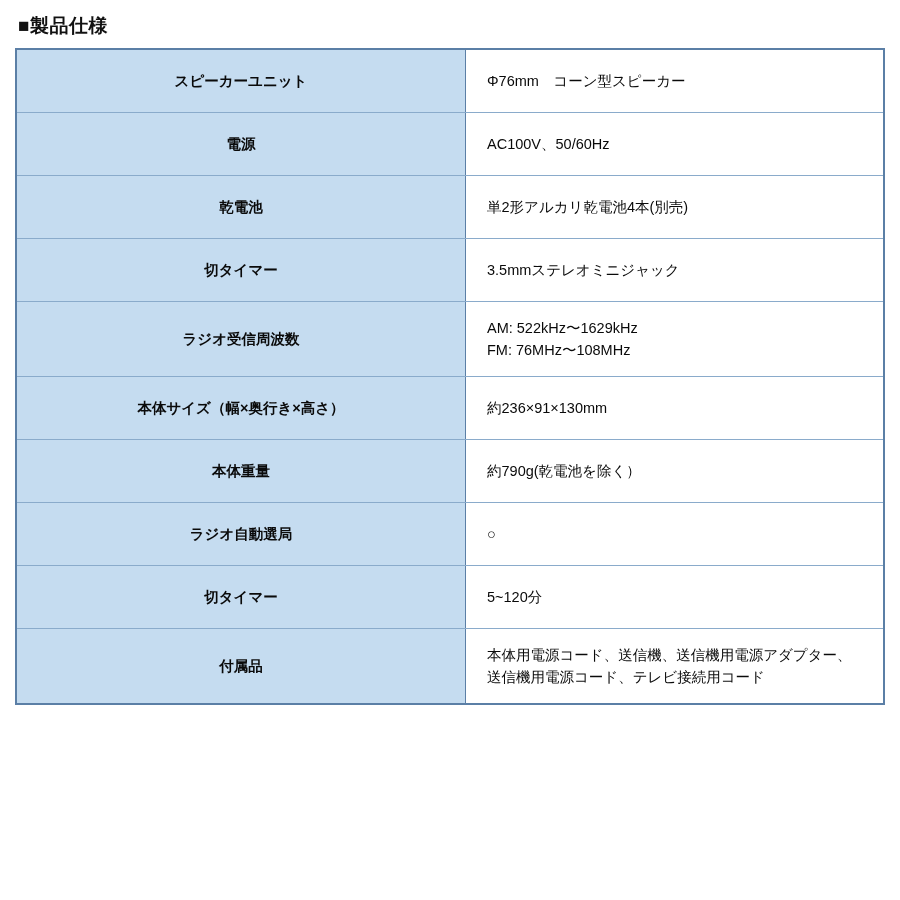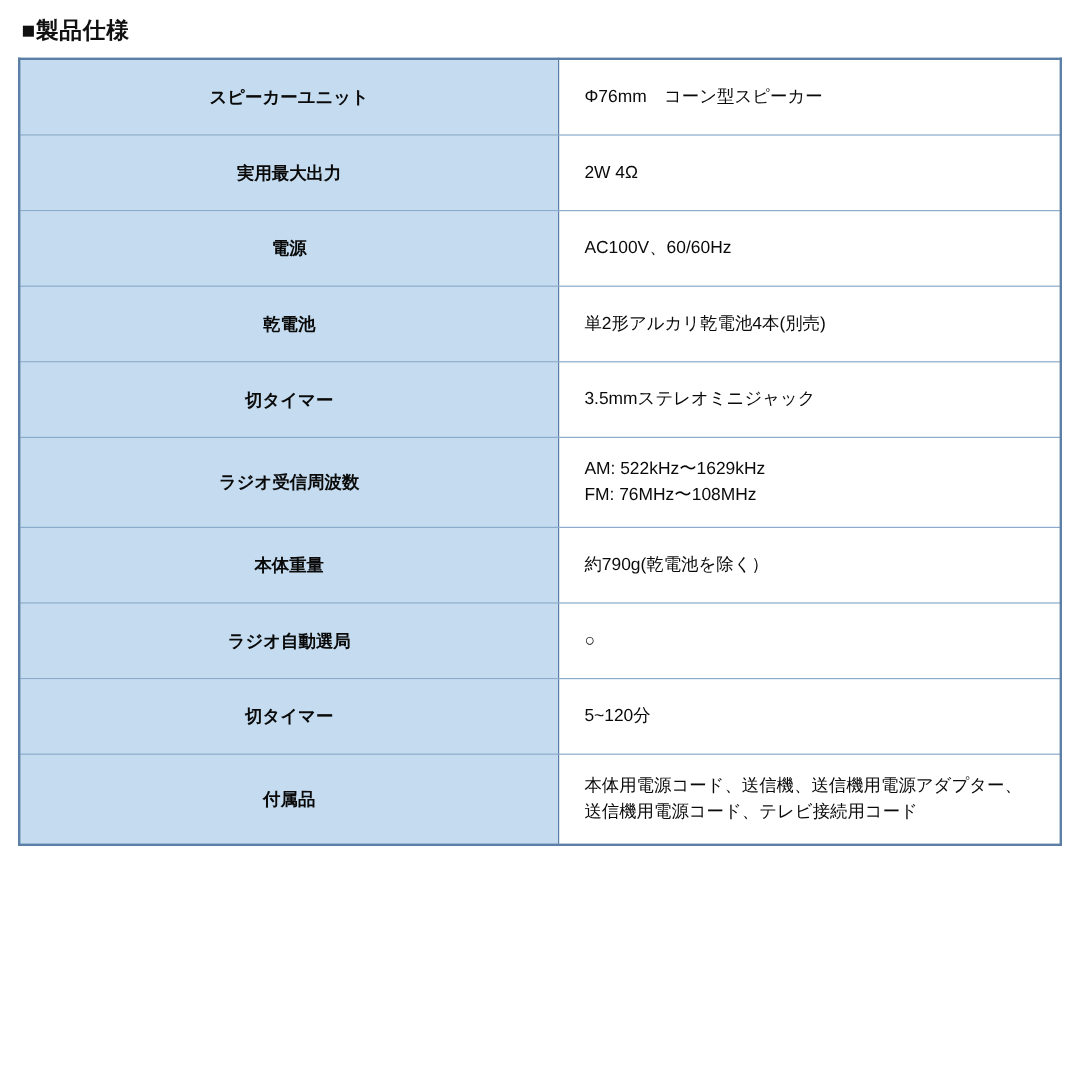--- a/index.html
+++ b/index.html
@@ -62,48 +62,48 @@
 
   <table class="spec-table">
     <tbody>
         <tr class="r-normal">
           <td class="label">スピーカーユニット</td>
           <td class="val">
             <span class="line">Φ76mm　コーン型スピーカー</span>
           </td>
         </tr>
         <tr class="r-normal">
-          <td class="label">実用最大出力</td>
-          <td class="val">
-            <span class="line">2W 4Ω</span>
-          </td>
-        </tr>
-        <tr class="r-normal">
           <td class="label">電源</td>
           <td class="val">
-            <span class="line">AC100V、60/60Hz</span>
+            <span class="line">AC100V、50/60Hz</span>
           </td>
         </tr>
         <tr class="r-normal">
           <td class="label">乾電池</td>
           <td class="val">
             <span class="line">単2形アルカリ乾電池4本(別売)</span>
           </td>
         </tr>
         <tr class="r-normal">
           <td class="label">切タイマー</td>
           <td class="val">
             <span class="line">3.5mmステレオミニジャック</span>
           </td>
         </tr>
         <tr class="r-tall">
           <td class="label">ラジオ受信周波数</td>
           <td class="val">
             <span class="line">AM: 522kHz〜1629kHz</span>
             <span class="line">FM: 76MHz〜108MHz</span>
+          </td>
+        </tr>
+        <tr class="r-normal">
+          <td class="label">本体サイズ（幅×奥行き×高さ）</td>
+          <td class="val">
+            <span class="line">約236×91×130mm</span>
           </td>
         </tr>
         <tr class="r-normal">
           <td class="label">本体重量</td>
           <td class="val">
             <span class="line">約790g(乾電池を除く）</span>
           </td>
         </tr>
         <tr class="r-normal">
           <td class="label">ラジオ自動選局</td>

